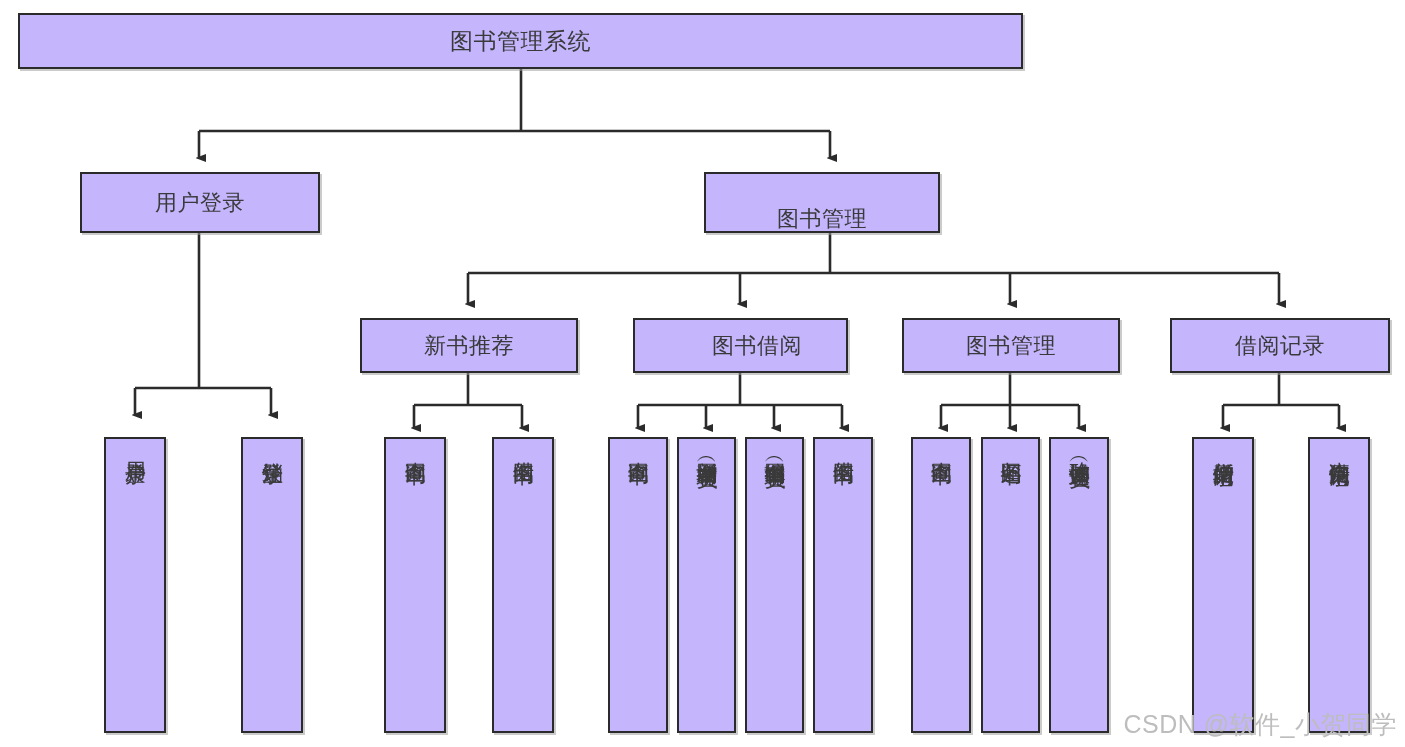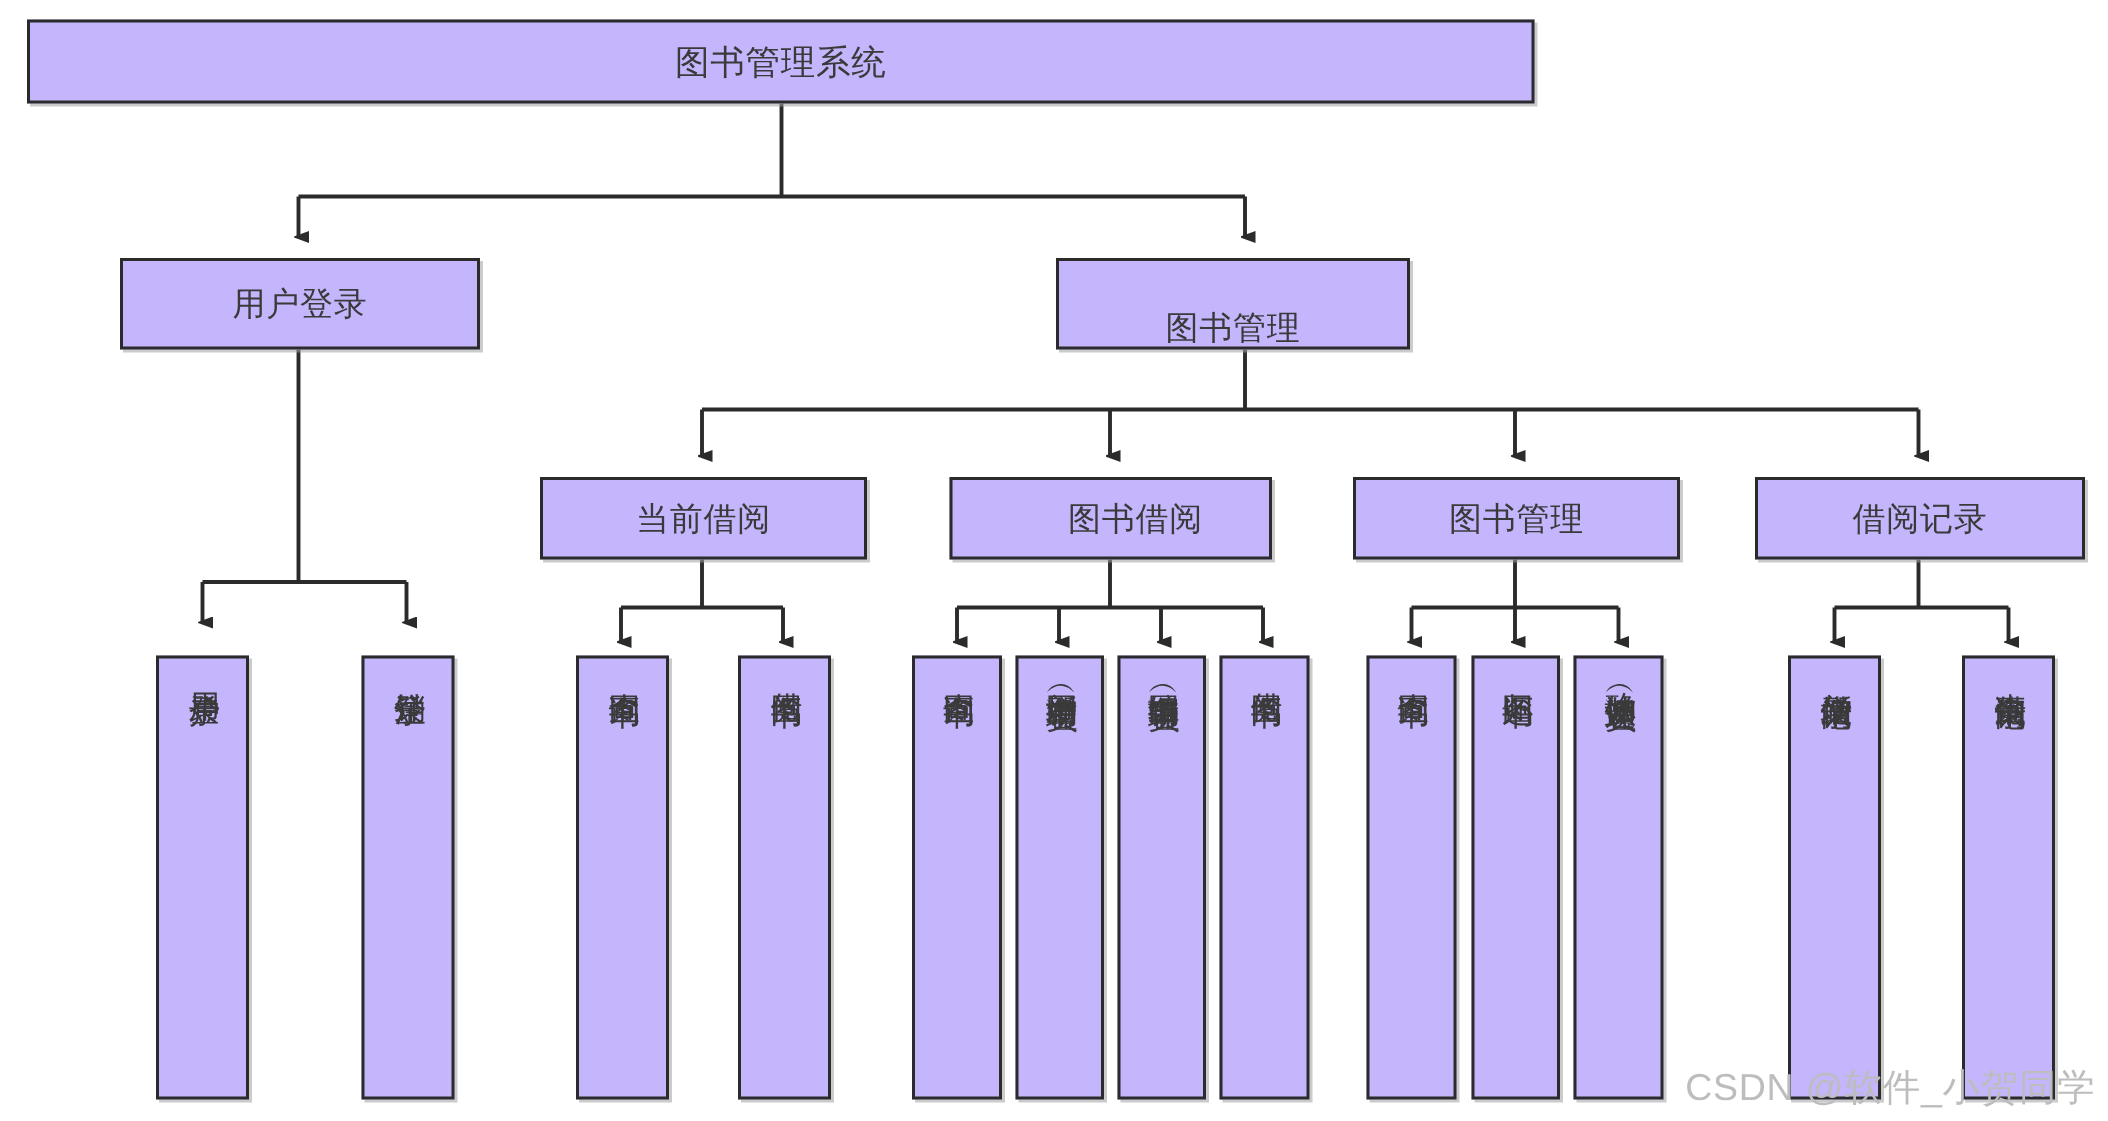--- a/index.html
+++ b/index.html
@@ -135,21 +135,21 @@
   </div>
 
   <div class="node horiz" style="left:80px; top:172px; width:240px; height:61px;">
     <span class="label">用户登录</span>
   </div>
   <div class="node horiz" style="left:704px; top:172px; width:236px; height:61px;align-items:flex-end;">
     <span class="label">图书管理</span>
   </div>
 
   <div class="node horiz" style="left:360px; top:318px; width:218px; height:55px;">
-    <span class="label">当前借阅</span>
+    <span class="label">新书推荐</span>
   </div>
   <div class="node horiz" style="left:633px; top:318px; width:215px; height:55px;padding-left:33px;">
     <span class="label">图书借阅</span>
   </div>
   <div class="node horiz" style="left:902px; top:318px; width:218px; height:55px;">
     <span class="label">图书管理</span>
   </div>
   <div class="node horiz" style="left:1170px; top:318px; width:220px; height:55px;">
     <span class="label">借阅记录</span>
   </div>

